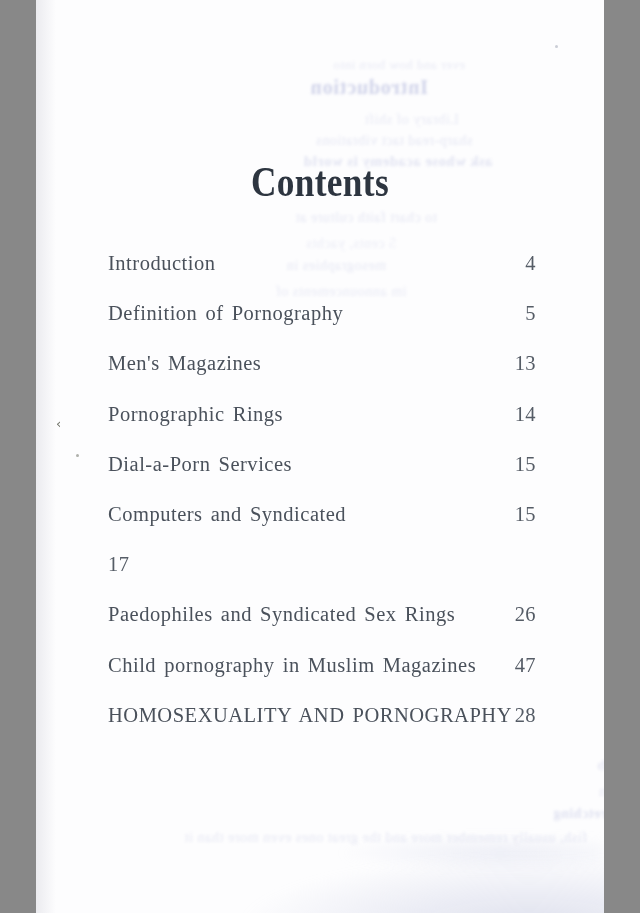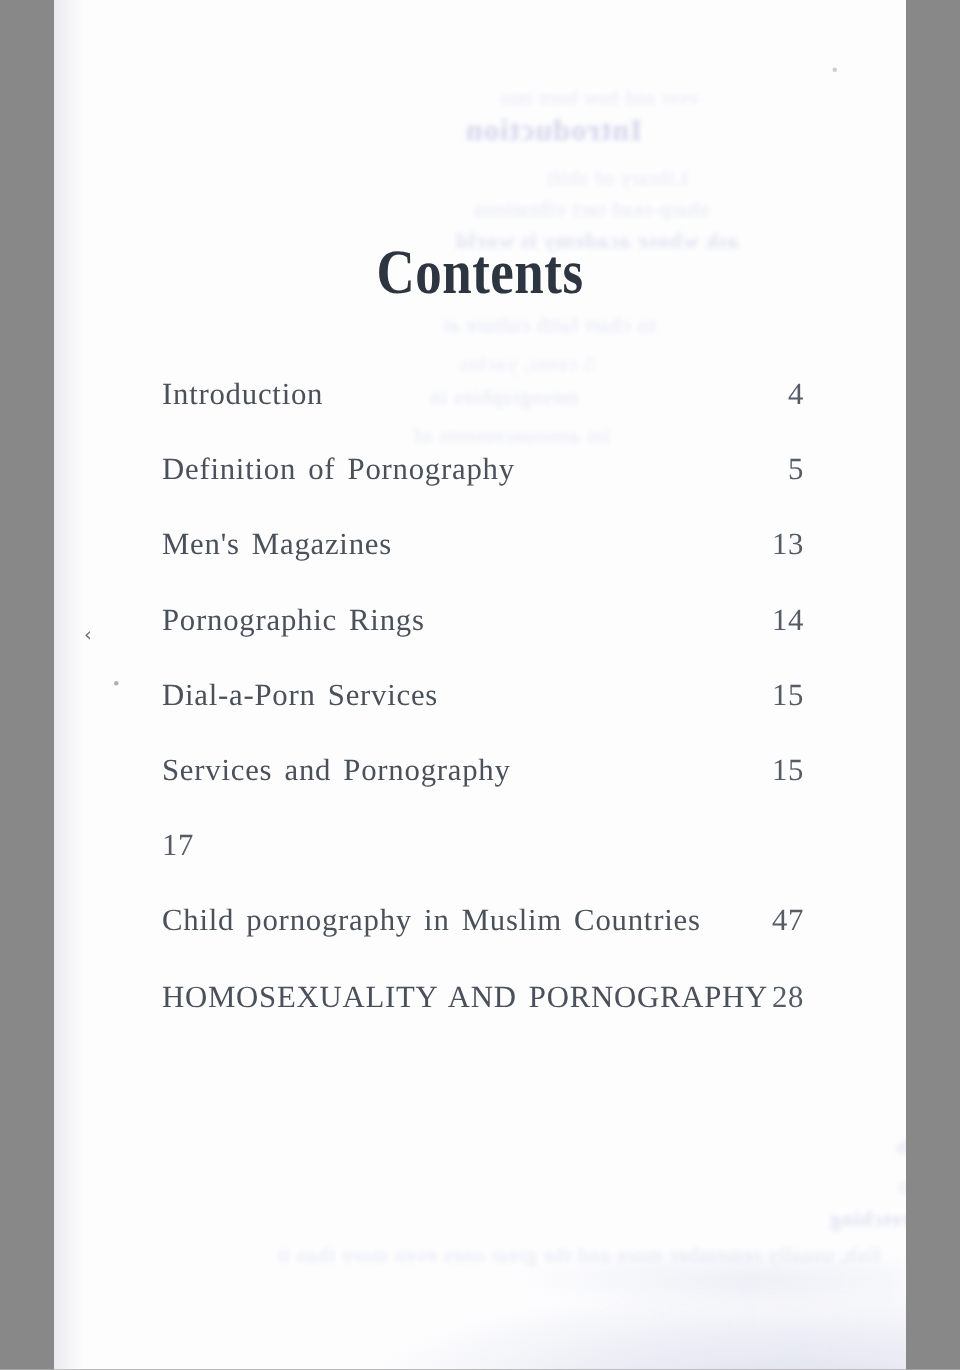--- a/index.html
+++ b/index.html
@@ -121,28 +121,32 @@
       </div>
       <div class="toc-row">
         <span class="toc-title">Pornographic Rings</span>
         <span class="toc-page">14</span>
       </div>
       <div class="toc-row">
         <span class="toc-title">Dial-a-Porn Services</span>
         <span class="toc-page">15</span>
       </div>
       <div class="toc-row">
-        <span class="toc-title">Services and Pornography</span>
+        <span class="toc-title">Computers and Syndicated</span>
         <span class="toc-page">15</span>
       </div>
       <div class="toc-row">
         <span class="toc-page">17</span>
       </div>
       <div class="toc-row">
-        <span class="toc-title">Child pornography in Muslim Countries</span>
+        <span class="toc-title">Paedophiles and Syndicated Sex Rings</span>
+        <span class="toc-page">26</span>
+      </div>
+      <div class="toc-row">
+        <span class="toc-title">Child pornography in Muslim Magazines</span>
         <span class="toc-page">47</span>
       </div>
       <div class="toc-row">
         <span class="toc-title">HOMOSEXUALITY AND PORNOGRAPHY</span>
         <span class="toc-page">28</span>
       </div>
     </div>
 
   <div class="speck speck-glyph" style="left:20px;top:416px;">‹</div>
   <div class="speck speck-dot" style="left:40px;top:454px;"></div>

